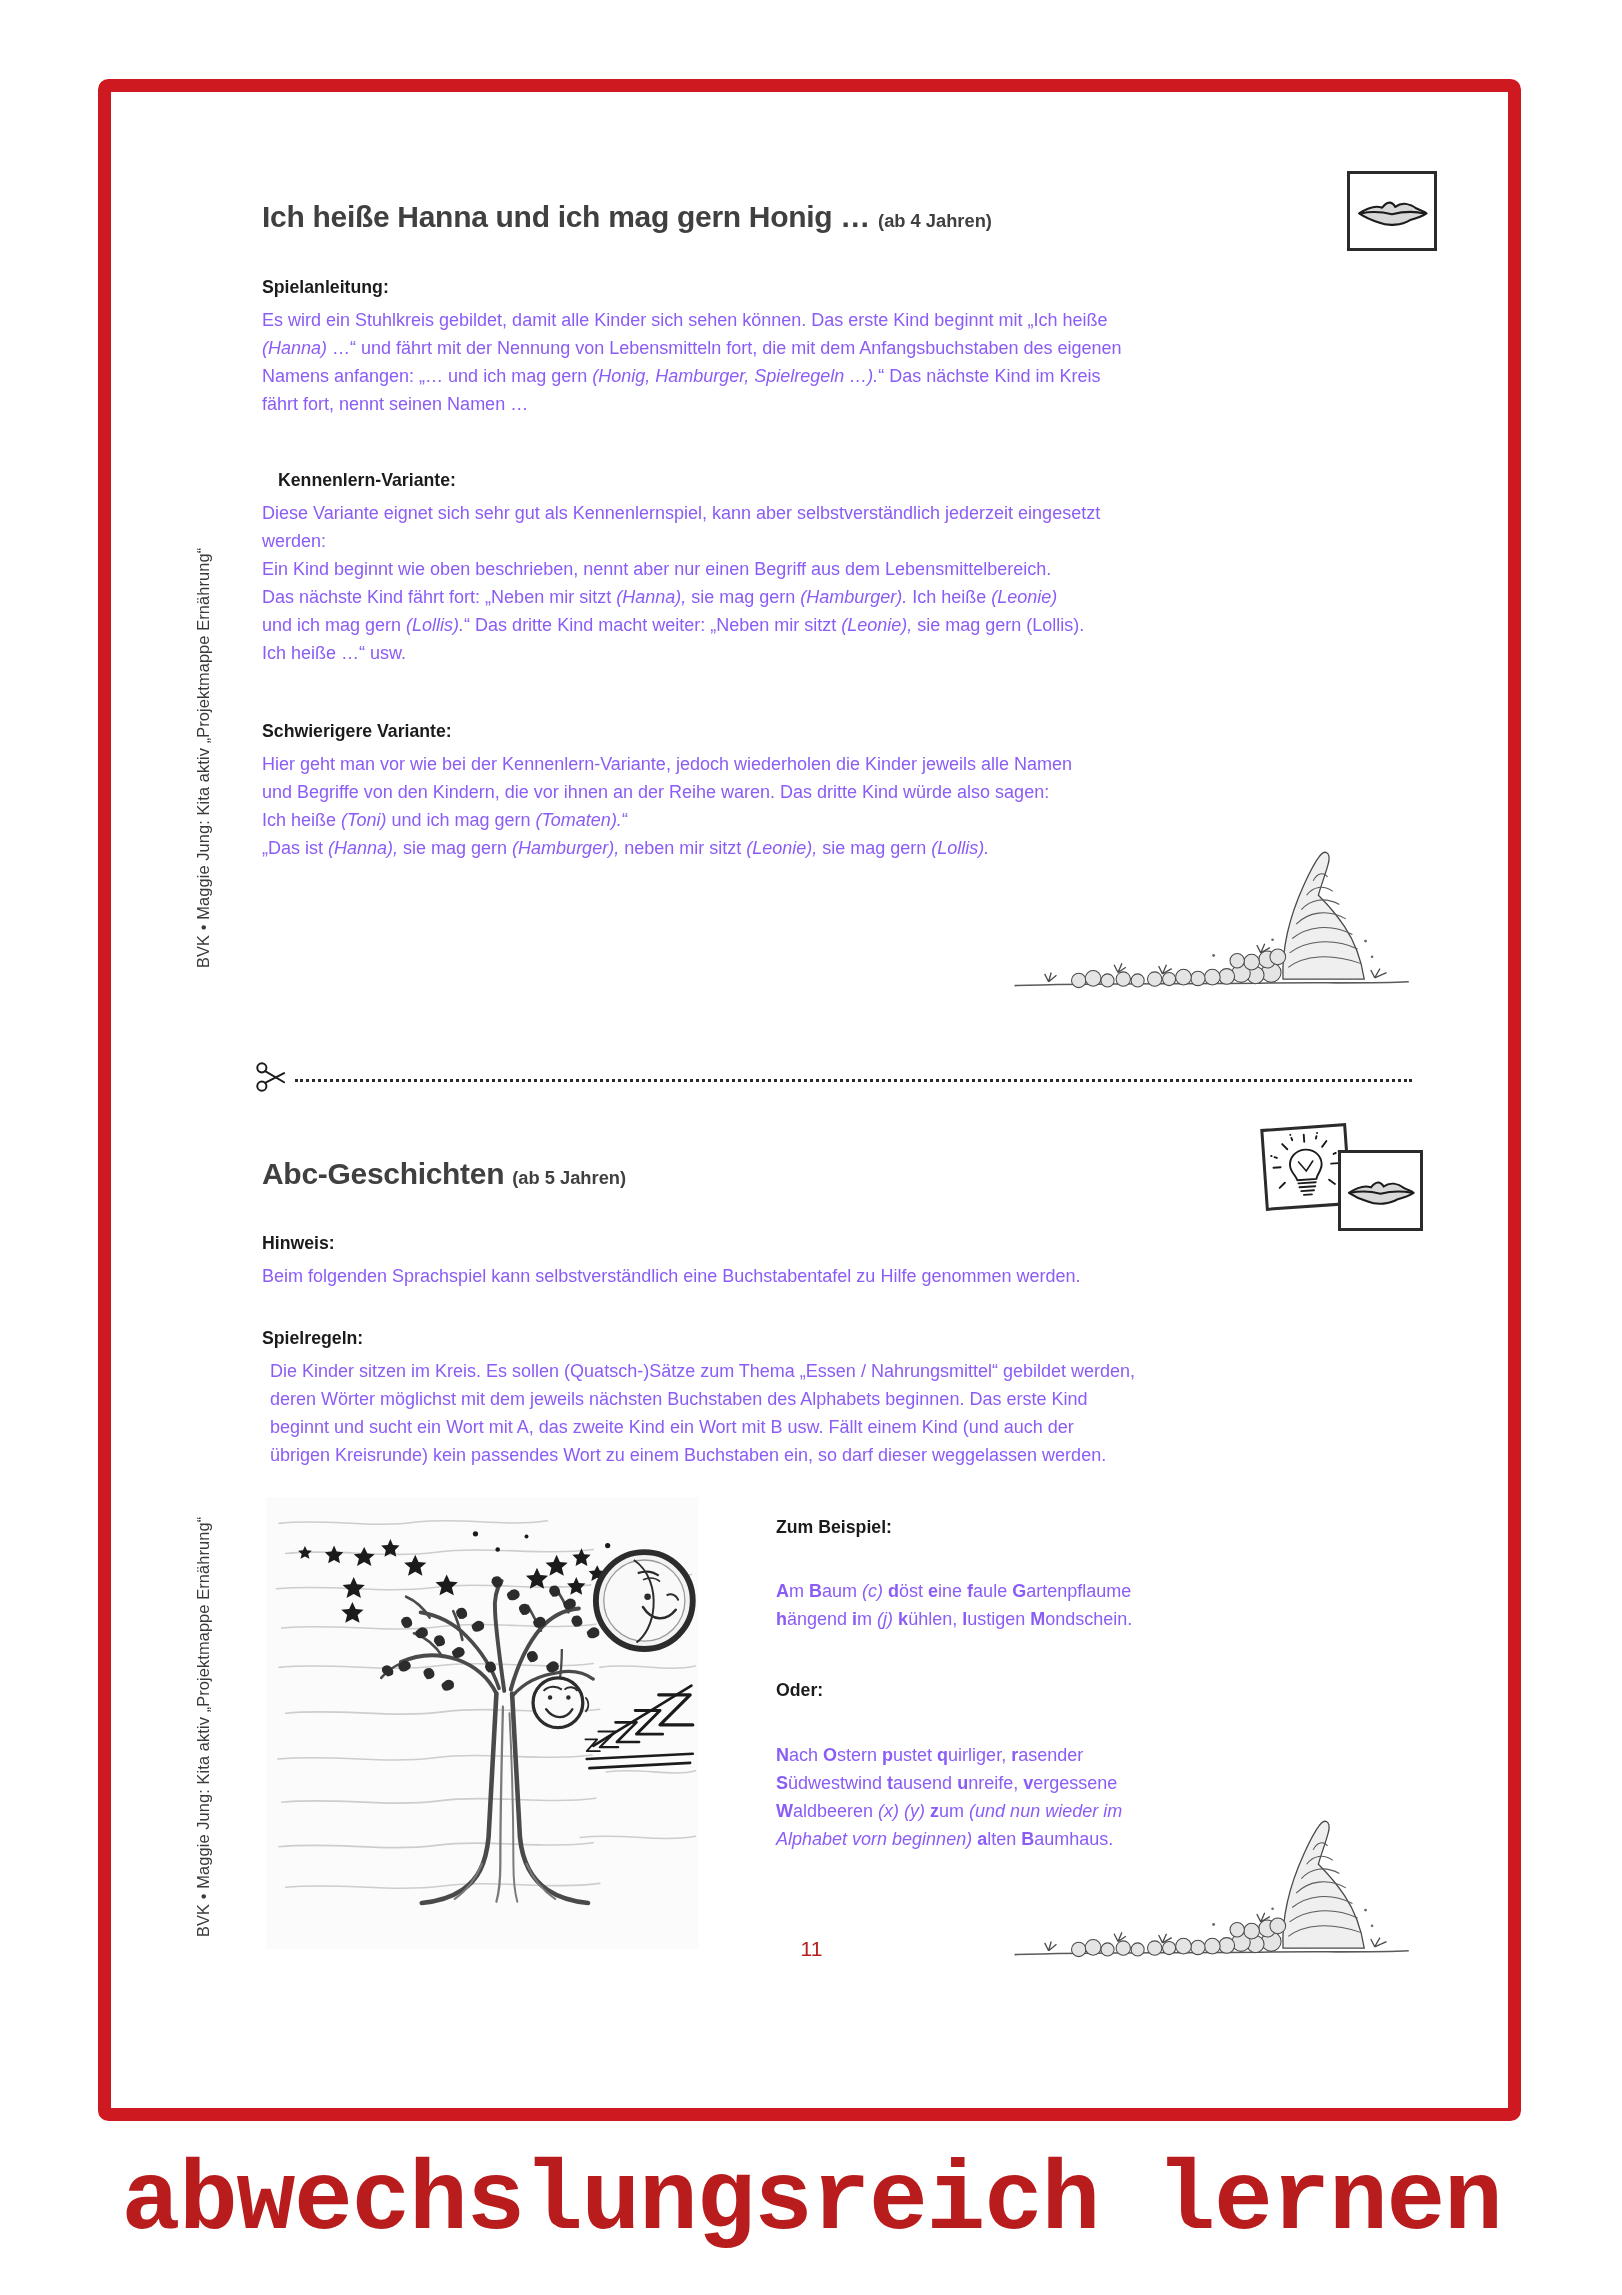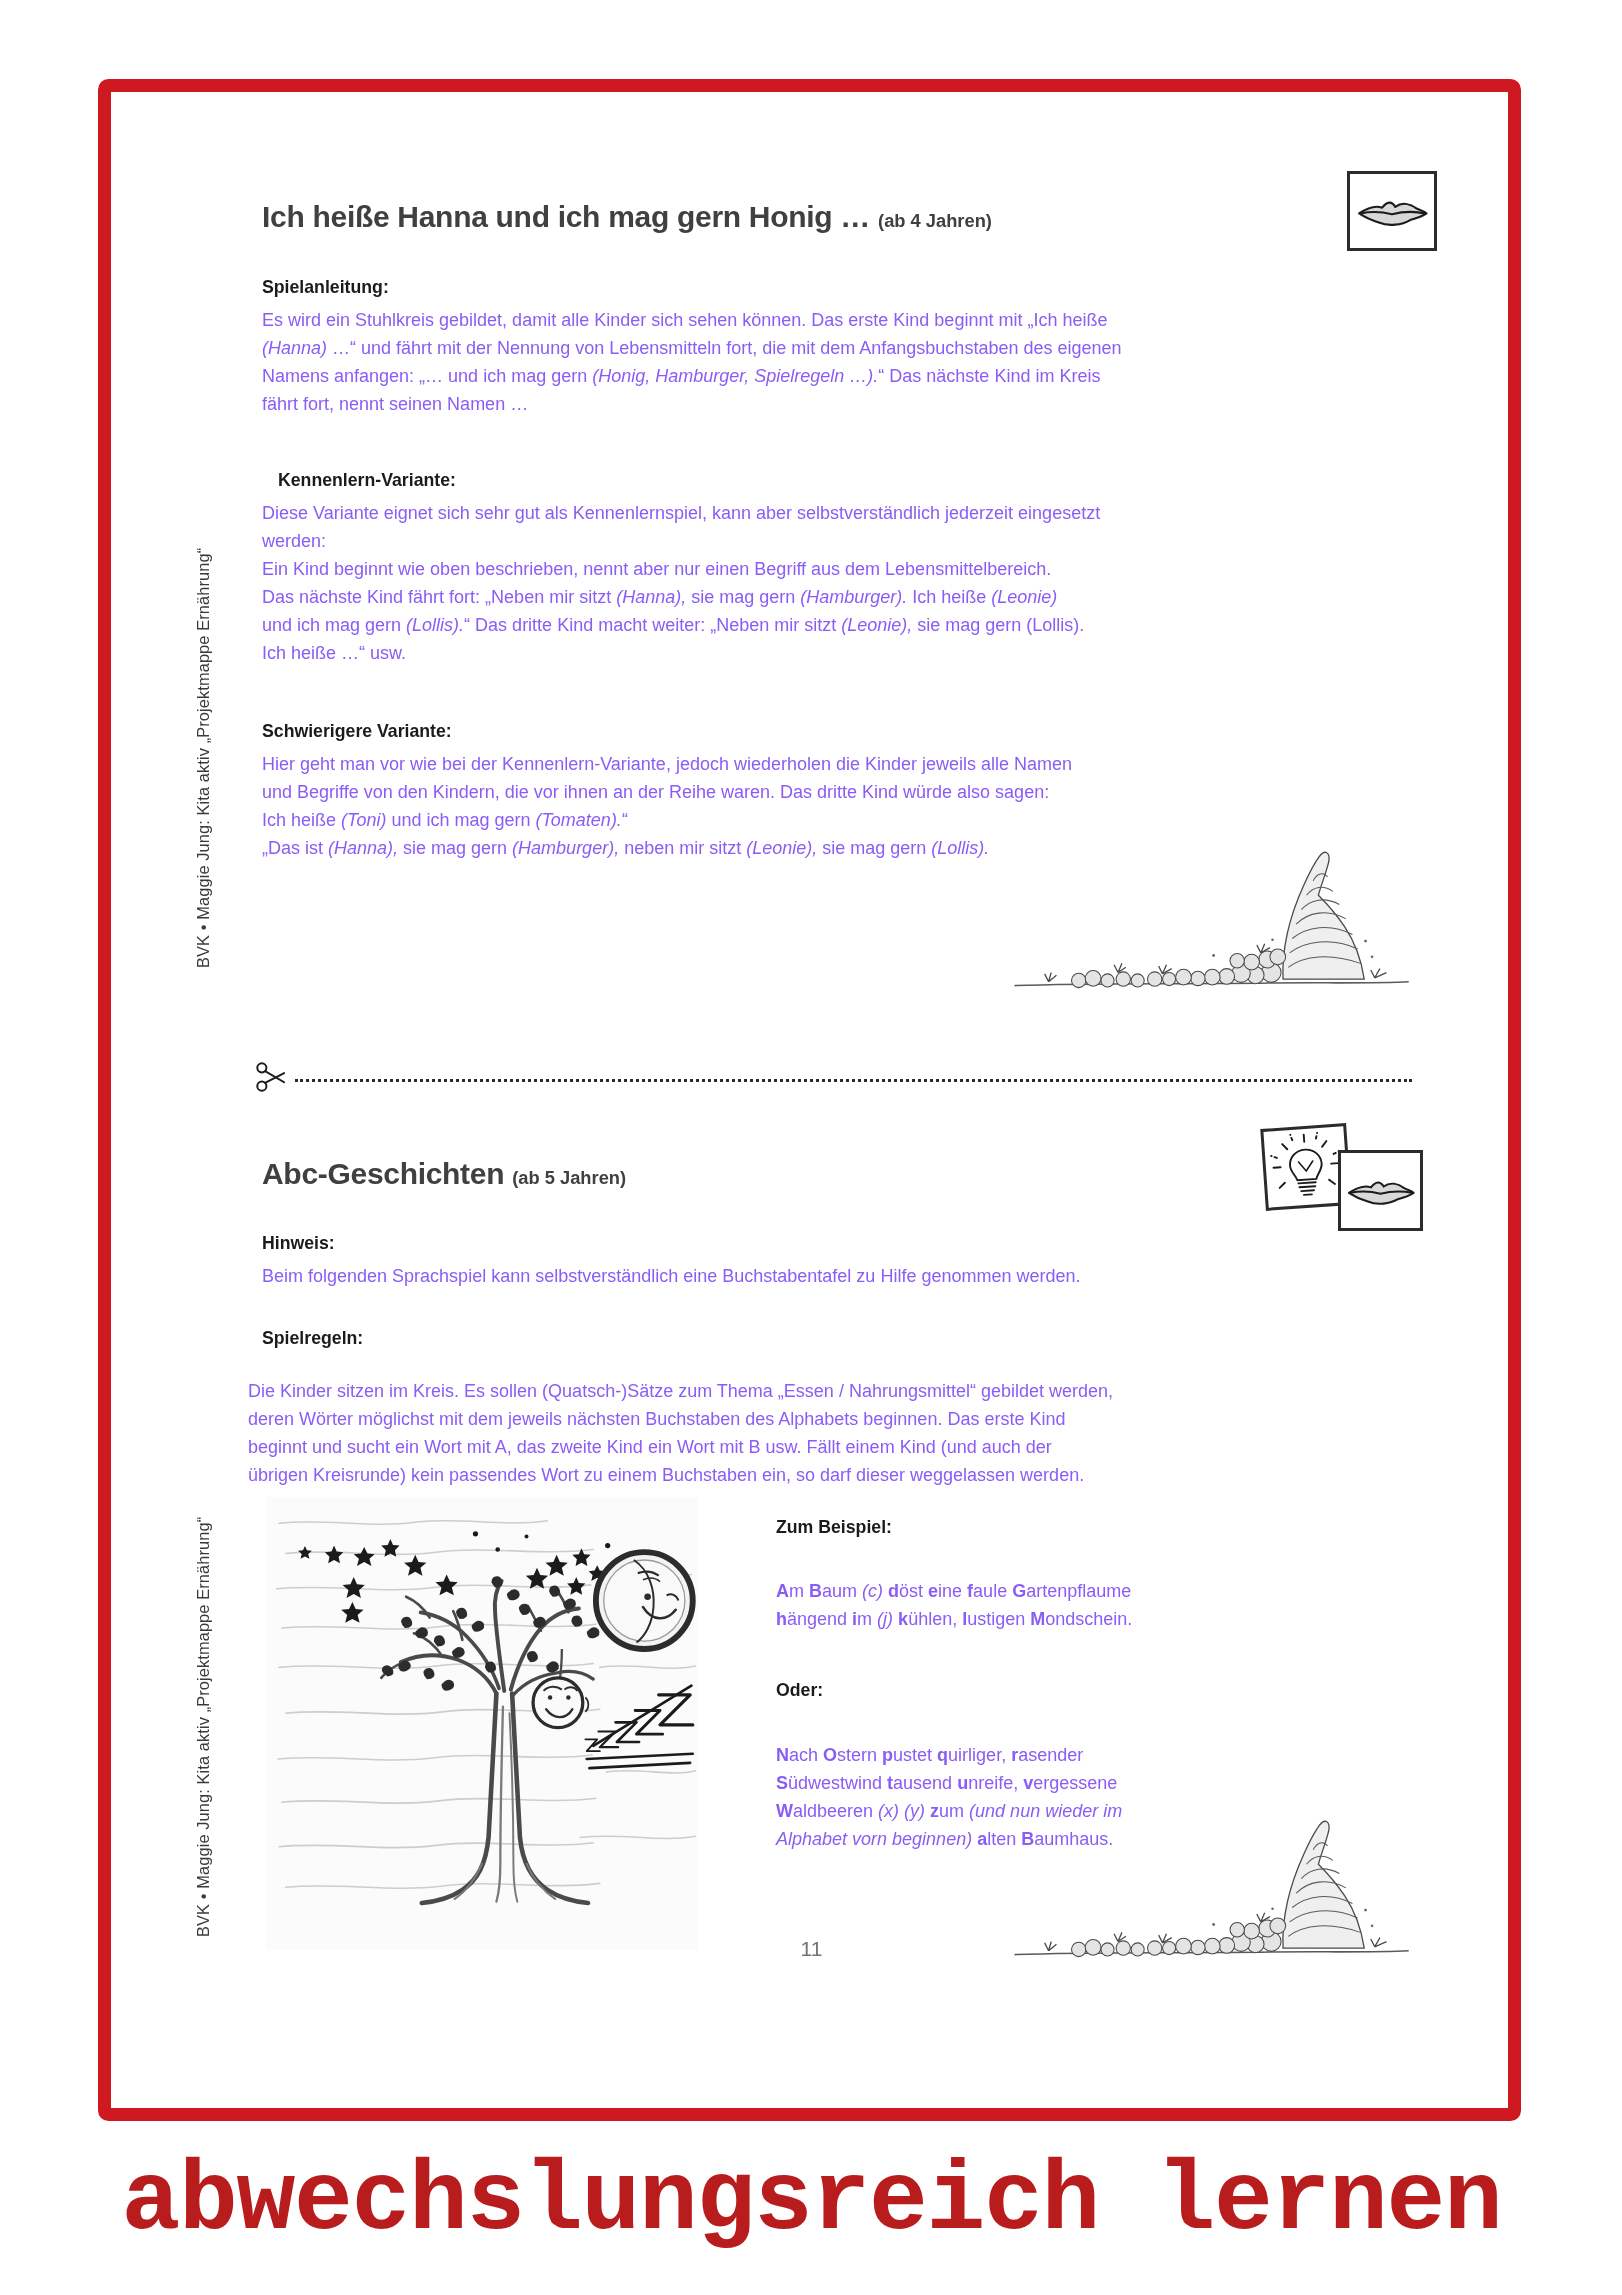--- a/index.html
+++ b/index.html
@@ -112,21 +112,21 @@
   .illus svg { display: block; width: 100%; height: 100%; }
 
   
   #page-number {
     position: absolute;
     left: 772px;
     top: 1937px;
     width: 79px;
     text-align: center;
     font-size: 21px;
-    color: #737373;
+    color: #b91c1c;
   }
 
   
   #banner {
     position: absolute;
     left: 0;
     top: 2146px;
     width: 1623px;
     text-align: center;
     font-size: 98px;
@@ -279,21 +279,21 @@
       <path d="M12 48 C26 45 38 46 50 49 C62 46 76 45 90 48" fill="none" stroke="#1b1b1b" stroke-width="2.6"></path>
     </svg>
   </div>
 
   <div class="sub-head" style="left:262px; top:1233px;">Hinweis:</div>
   <div class="body-block" style="left:262px; top:1262px; width:1099px;">
     <div>Beim folgenden Sprachspiel kann selbstverständlich eine Buchstabentafel zu Hilfe genommen werden.</div>
   </div>
 
   <div class="sub-head" style="left:262px; top:1328px;">Spielregeln:</div>
-  <div class="body-block" style="left:248px; top:1357px; width:1099px;margin-top:20px;">
+  <div class="body-block" style="left:270px; top:1357px; width:1099px;">
     <div>Die Kinder sitzen im Kreis. Es sollen (Quatsch-)Sätze zum Thema „Essen / Nahrungsmittel“ gebildet werden,</div>
     <div>deren Wörter möglichst mit dem jeweils nächsten Buchstaben des Alphabets beginnen. Das erste Kind</div>
     <div>beginnt und sucht ein Wort mit A, das zweite Kind ein Wort mit B usw. Fällt einem Kind (und auch der</div>
     <div>übrigen Kreisrunde) kein passendes Wort zu einem Buchstaben ein, so darf dieser weggelassen werden.</div>
   </div>
 
   <div class="illus" style="left:266px; top:1497px; width:432px; height:452px;">
     <svg viewBox="0 0 660 690">
       <rect x="0" y="0" width="660" height="690" fill="#fbfbfb"></rect>
 

